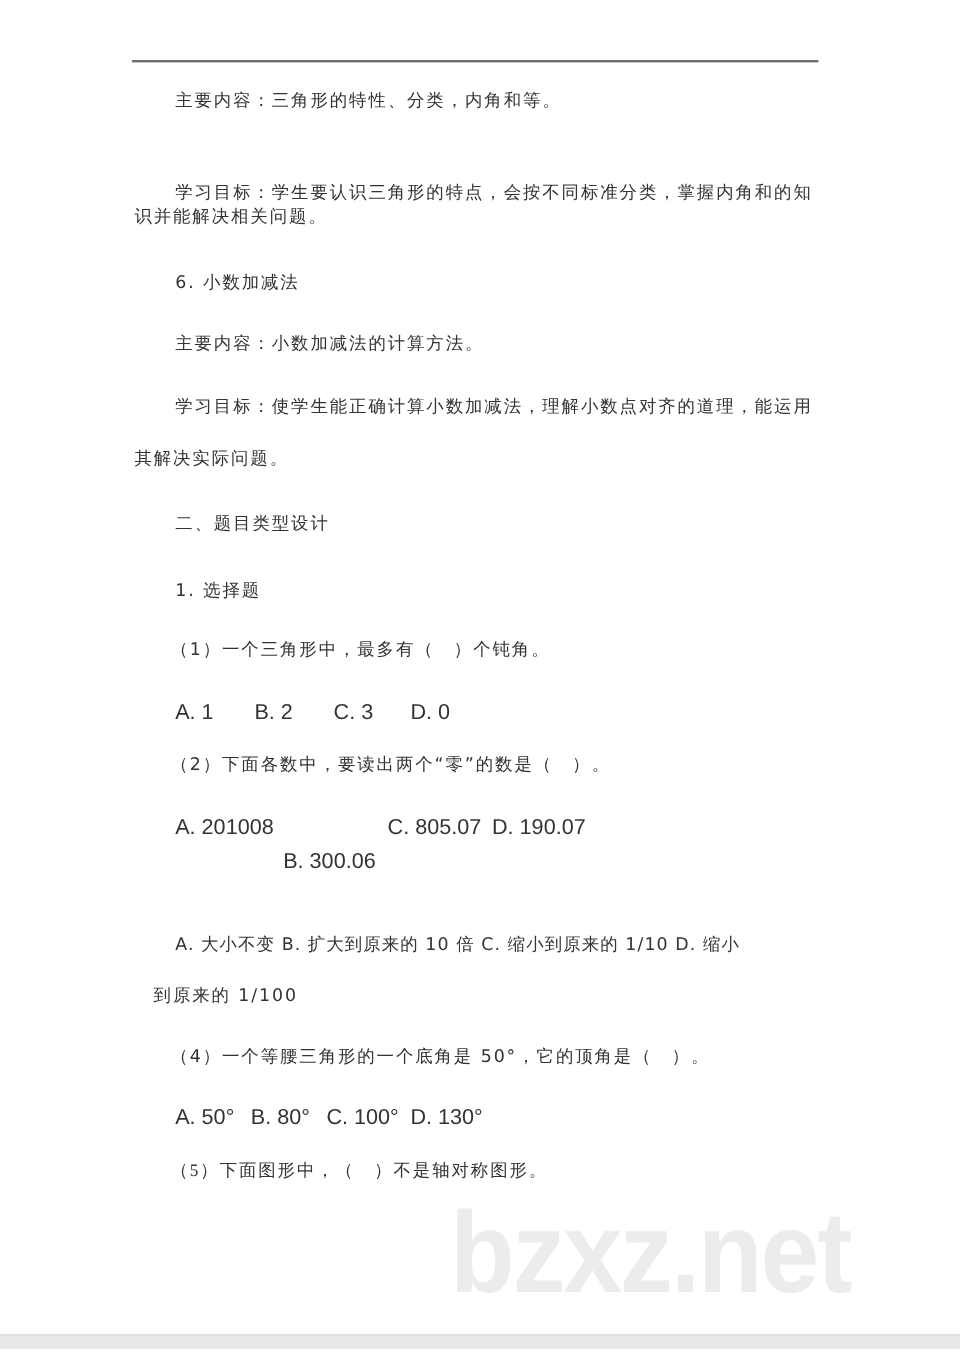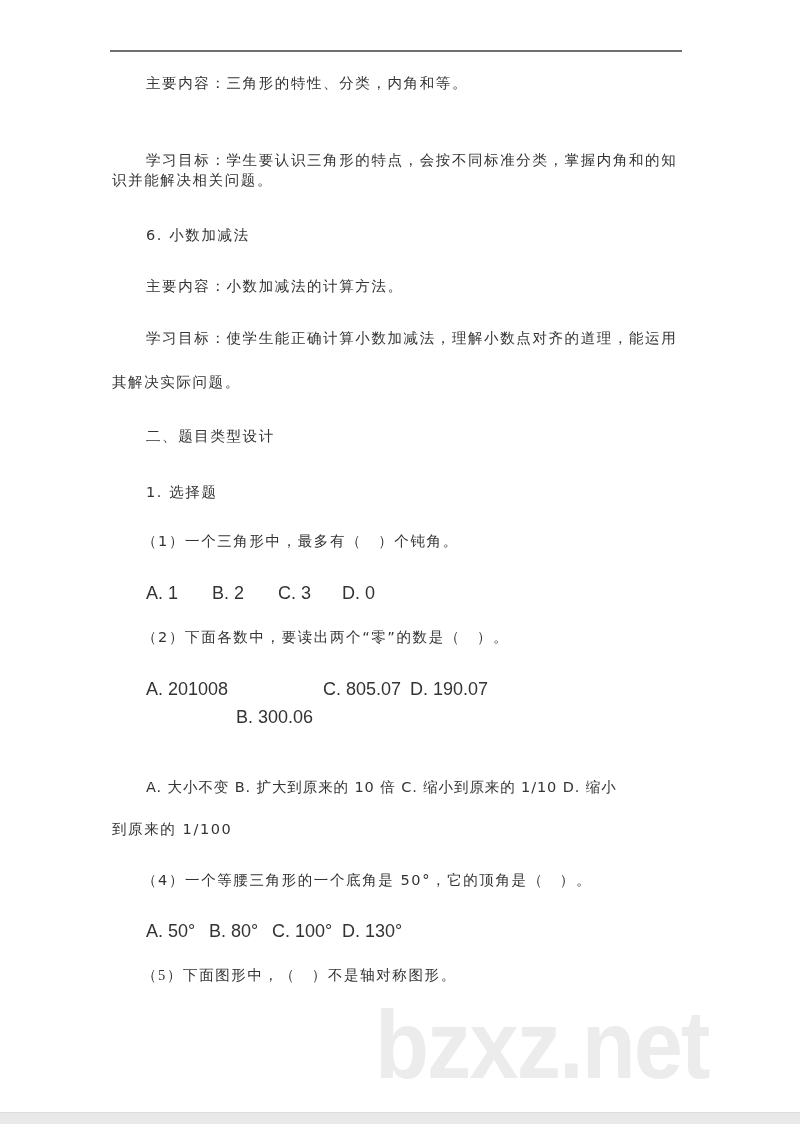--- a/index.html
+++ b/index.html
@@ -64,21 +64,21 @@
   <div class="opt" style="left:278px; top:583px;">C. 3</div>
   <div class="opt" style="left:342px; top:583px;">D. 0</div>
 
   <div class="line" style="left:142px; top:628px;">（2）下面各数中，要读出两个“零”的数是（　）。</div>
   <div class="opt" style="left:146px; top:679px;">A. 201008</div>
   <div class="opt" style="left:236px; top:679px;margin-top:28px;">B. 300.06</div>
   <div class="opt" style="left:323px; top:679px;">C. 805.07</div>
   <div class="opt" style="left:410px; top:679px;">D. 190.07</div>
 
   <div class="line" style="left:146px; top:778px; letter-spacing:0.9px;">A.  大小不变    B.  扩大到原来的 10 倍    C.  缩小到原来的 1/10    D.  缩小</div>
-  <div class="line" style="left:112px; top:820px;">到原来的 1/100</div>
+  <div class="line" style="left:128px; top:820px;">到原来的 1/100</div>
 
   <div class="line" style="left:142px; top:871px;">（4）一个等腰三角形的一个底角是 50°，它的顶角是（　）。</div>
   <div class="opt" style="left:146px; top:921px;">A. 50°</div>
   <div class="opt" style="left:209px; top:921px;">B. 80°</div>
   <div class="opt" style="left:272px; top:921px;">C. 100°</div>
   <div class="opt" style="left:342px; top:921px;">D. 130°</div>
 
   <div class="line" style="left:142px; top:966px;font-family:Liberation Serif, serif;">（5）下面图形中，（　）不是轴对称图形。</div>
 
   <div class="watermark">bzxz.net</div>

